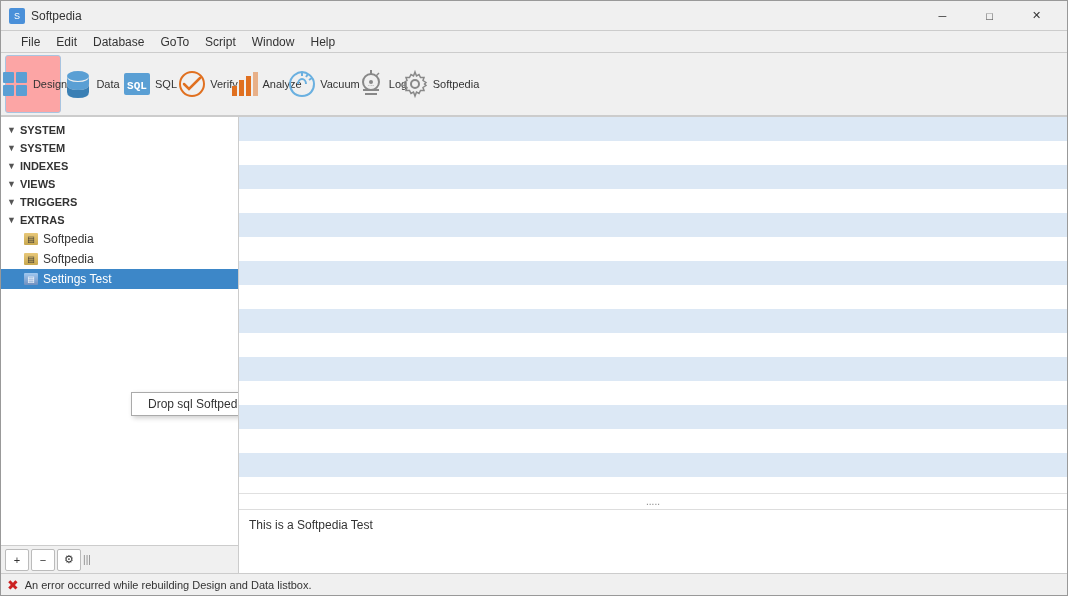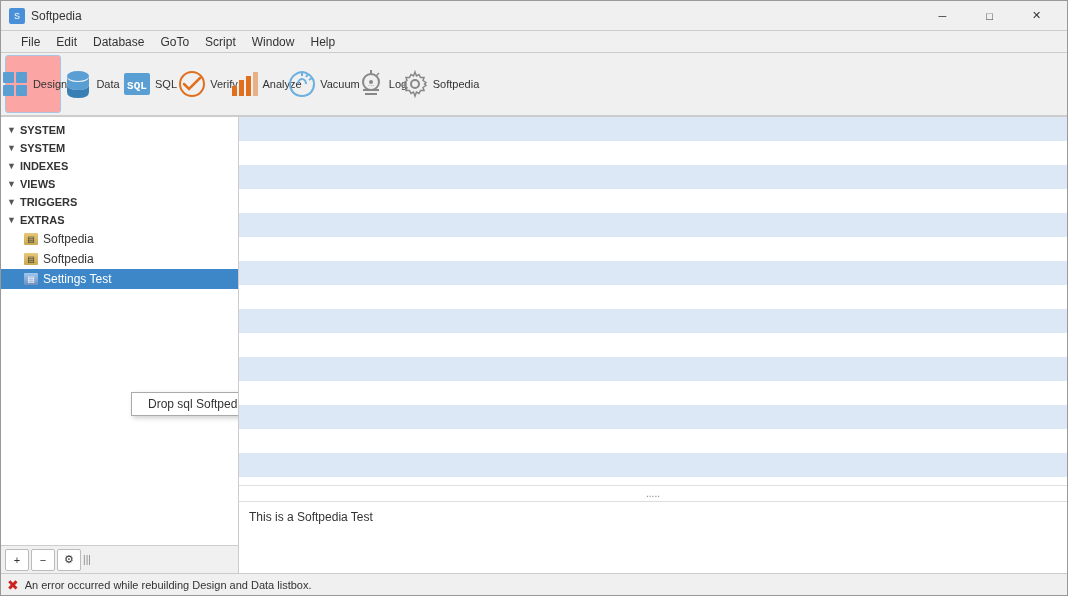--- a/index.html
+++ b/index.html
@@ -225,21 +225,21 @@
       height: 16px;
       display: flex;
       align-items: center;
       justify-content: center;
       font-size: 10px;
       color: #888;
       background: white;
       border-top: 1px solid #e0e0e0;
     }
     .text-area-bottom {
-      height: 72px;
+      height: 64px;
       background: white;
       padding: 8px 10px;
       font-size: 12px;
       color: #333;
       border-top: 1px solid #ddd;
     }
 
     
     .sidebar-bottom {
       height: 28px;

